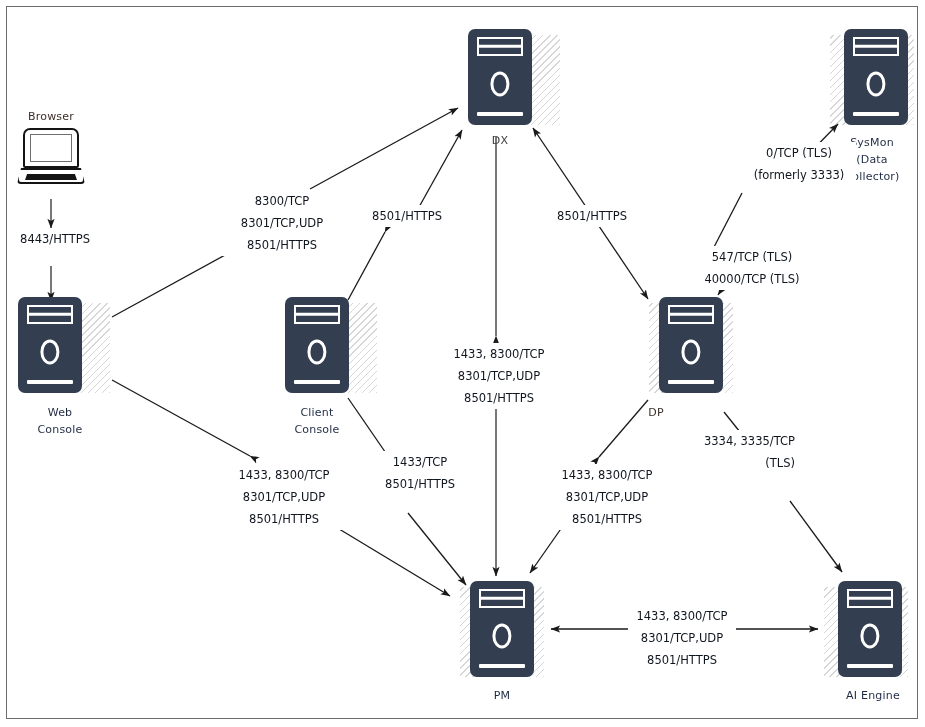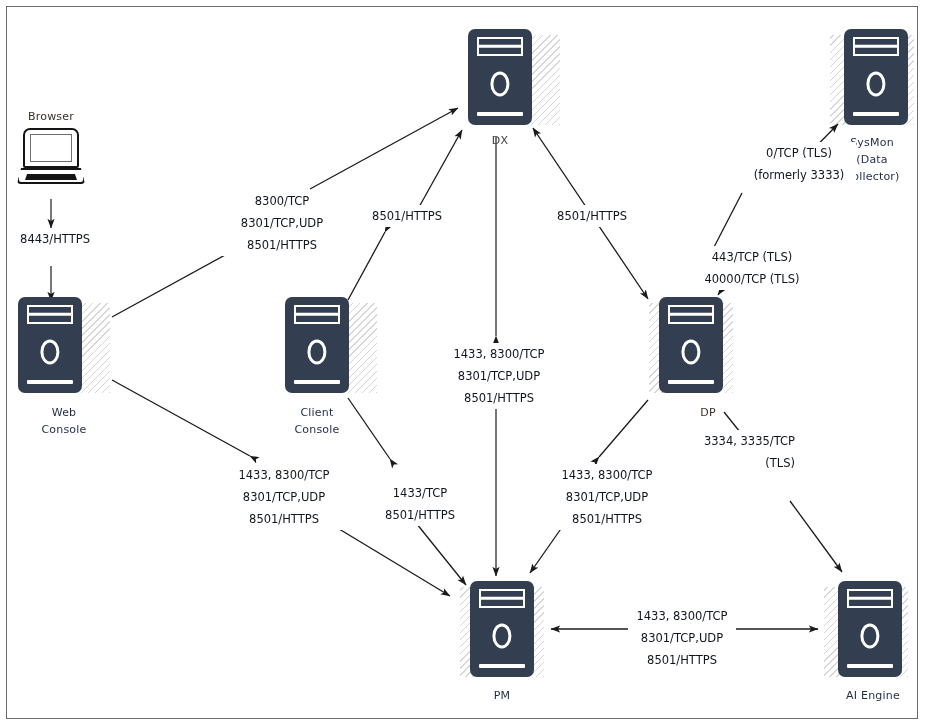--- a/index.html
+++ b/index.html
@@ -141,21 +141,21 @@
   <div class="node-label" style="left:1px;top:108px;width:100px;color:#3b2f2a;">Browser</div>
 
   <div class="node" style="left:18px;top:297px;width:92px;height:96px;">
     <div class="shadow" style="left:8px;top:6px;width:84px;height:90px;"></div>
     <div class="tower" style="left:0;top:0;width:64px;height:96px;">
       <div class="bay"></div>
       <div class="pwr"></div>
       <div class="slot"></div>
     </div>
   </div>
-  <div class="node-label" style="left:12px;top:404px;width:104px;">Web
+  <div class="node-label" style="left:0px;top:404px;width:104px;padding-left:8px;">Web
 Console</div>
 
   <div class="node" style="left:285px;top:297px;width:92px;height:96px;">
     <div class="shadow" style="left:8px;top:6px;width:84px;height:90px;"></div>
     <div class="tower" style="left:0;top:0;width:64px;height:96px;">
       <div class="bay"></div>
       <div class="pwr"></div>
       <div class="slot"></div>
     </div>
   </div>
@@ -185,21 +185,21 @@
 Collector)</div>
 
   <div class="node" style="left:655px;top:297px;width:92px;height:96px;">
     <div class="shadow" style="left:-6px;top:6px;width:84px;height:90px;"></div>
     <div class="tower" style="left:4px;top:0;width:64px;height:96px;">
       <div class="bay"></div>
       <div class="pwr"></div>
       <div class="slot"></div>
     </div>
   </div>
-  <div class="node-label" style="left:656px;top:404px;width:104px;color:#3b2f2a;">DP</div>
+  <div class="node-label" style="left:604px;top:404px;width:104px;color:#3b2f2a;">DP</div>
 
   <div class="node" style="left:466px;top:581px;width:92px;height:96px;">
     <div class="shadow" style="left:-6px;top:6px;width:84px;height:90px;"></div>
     <div class="tower" style="left:4px;top:0;width:64px;height:96px;">
       <div class="bay"></div>
       <div class="pwr"></div>
       <div class="slot"></div>
     </div>
   </div>
   <div class="node-label" style="left:450px;top:687px;width:104px;">PM</div>
@@ -228,31 +228,31 @@
   <div class="elabel" style="left:545px;top:205px;width:90px;">8501/HTTPS</div>
 
   <div class="elabel" style="left:437px;top:343px;width:120px;">1433, 8300/TCP
 8301/TCP,UDP
 8501/HTTPS</div>
 
   <div class="elabel" style="left:222px;top:464px;width:120px;">1433, 8300/TCP
 8301/TCP,UDP
 8501/HTTPS</div>
 
-  <div class="elabel" style="left:370px;top:482px;width:96px;">1433/TCP
+  <div class="elabel" style="left:370px;top:451px;width:96px;">1433/TCP
 8501/HTTPS</div>
 
   <div class="elabel" style="left:545px;top:464px;width:120px;">1433, 8300/TCP
 8301/TCP,UDP
 8501/HTTPS</div>
 
   <div class="elabel" style="left:742px;top:142px;width:110px;">0/TCP (TLS)
 (formerly 3333)</div>
 
-  <div class="elabel" style="left:688px;top:246px;width:124px;">443/TCP (TLS)
+  <div class="elabel" style="left:688px;top:246px;width:124px;">547/TCP (TLS)
 40000/TCP (TLS)</div>
 
   <div class="elabel" style="left:673px;top:430px;width:120px;text-align:right;">3334, 3335/TCP
 (TLS)</div>
 
 
   <div class="elabel" style="left:628px;top:605px;width:104px;">1433, 8300/TCP
 8301/TCP,UDP
 8501/HTTPS</div>
 </div>

